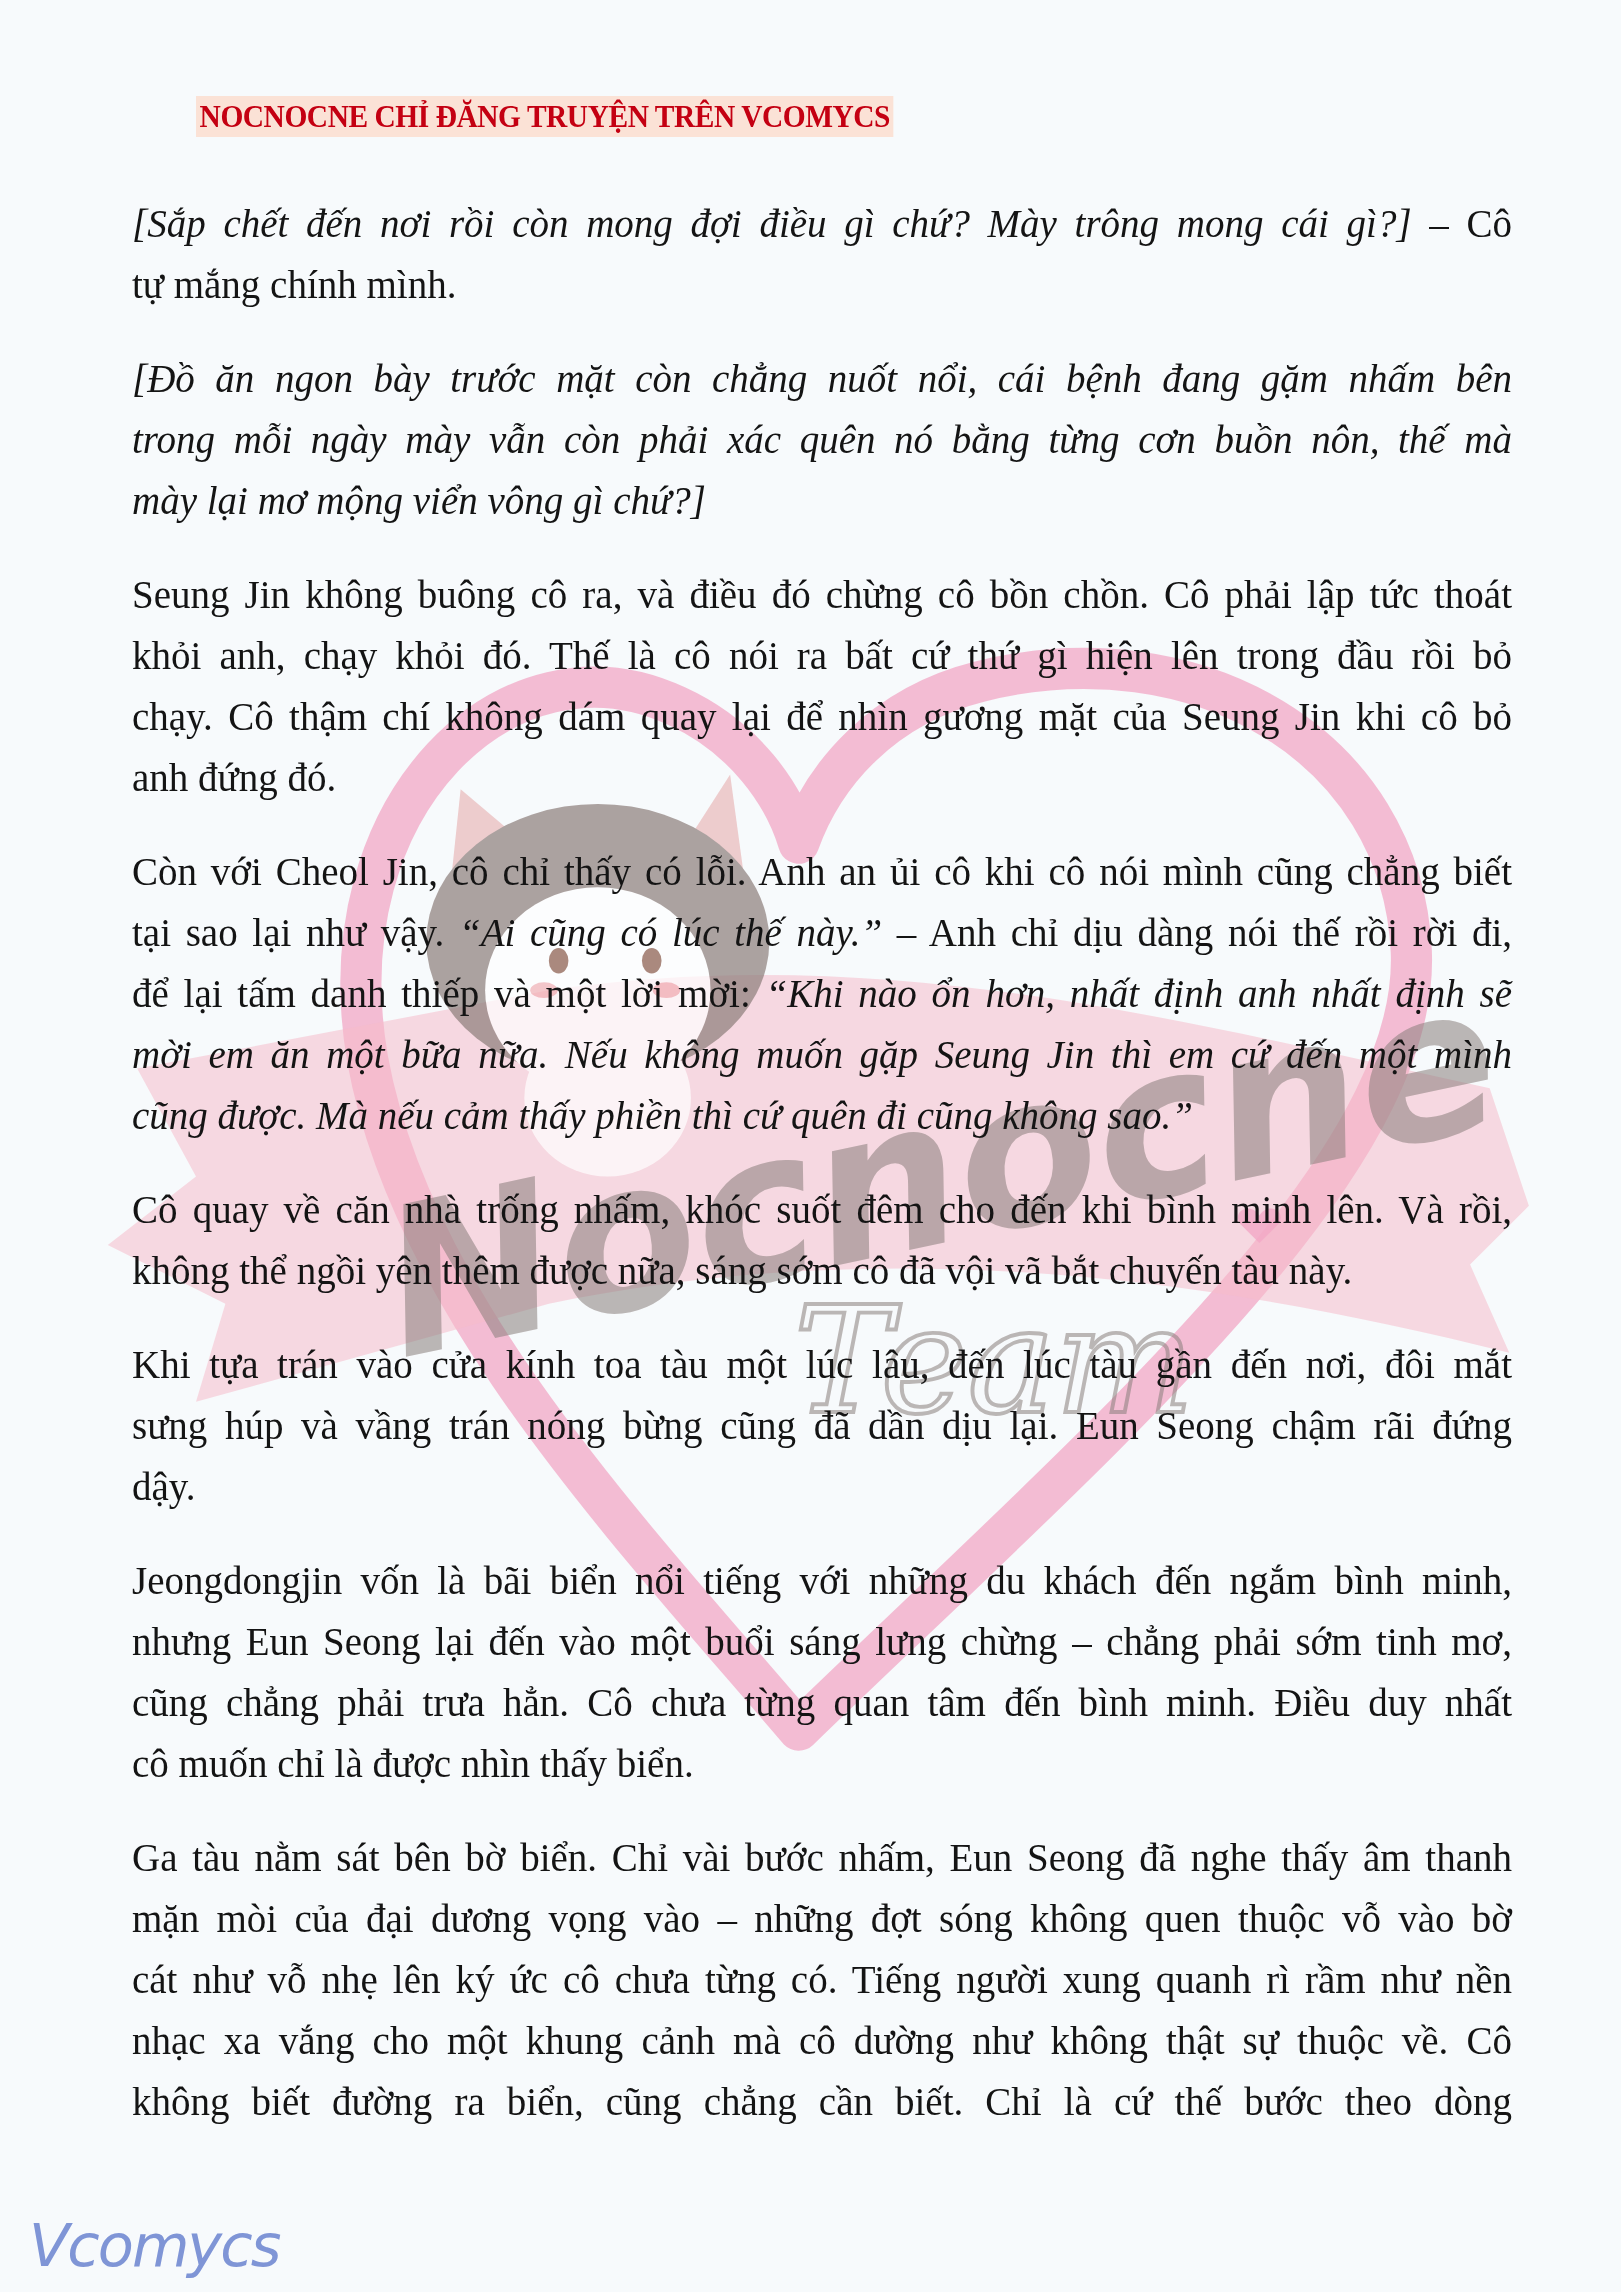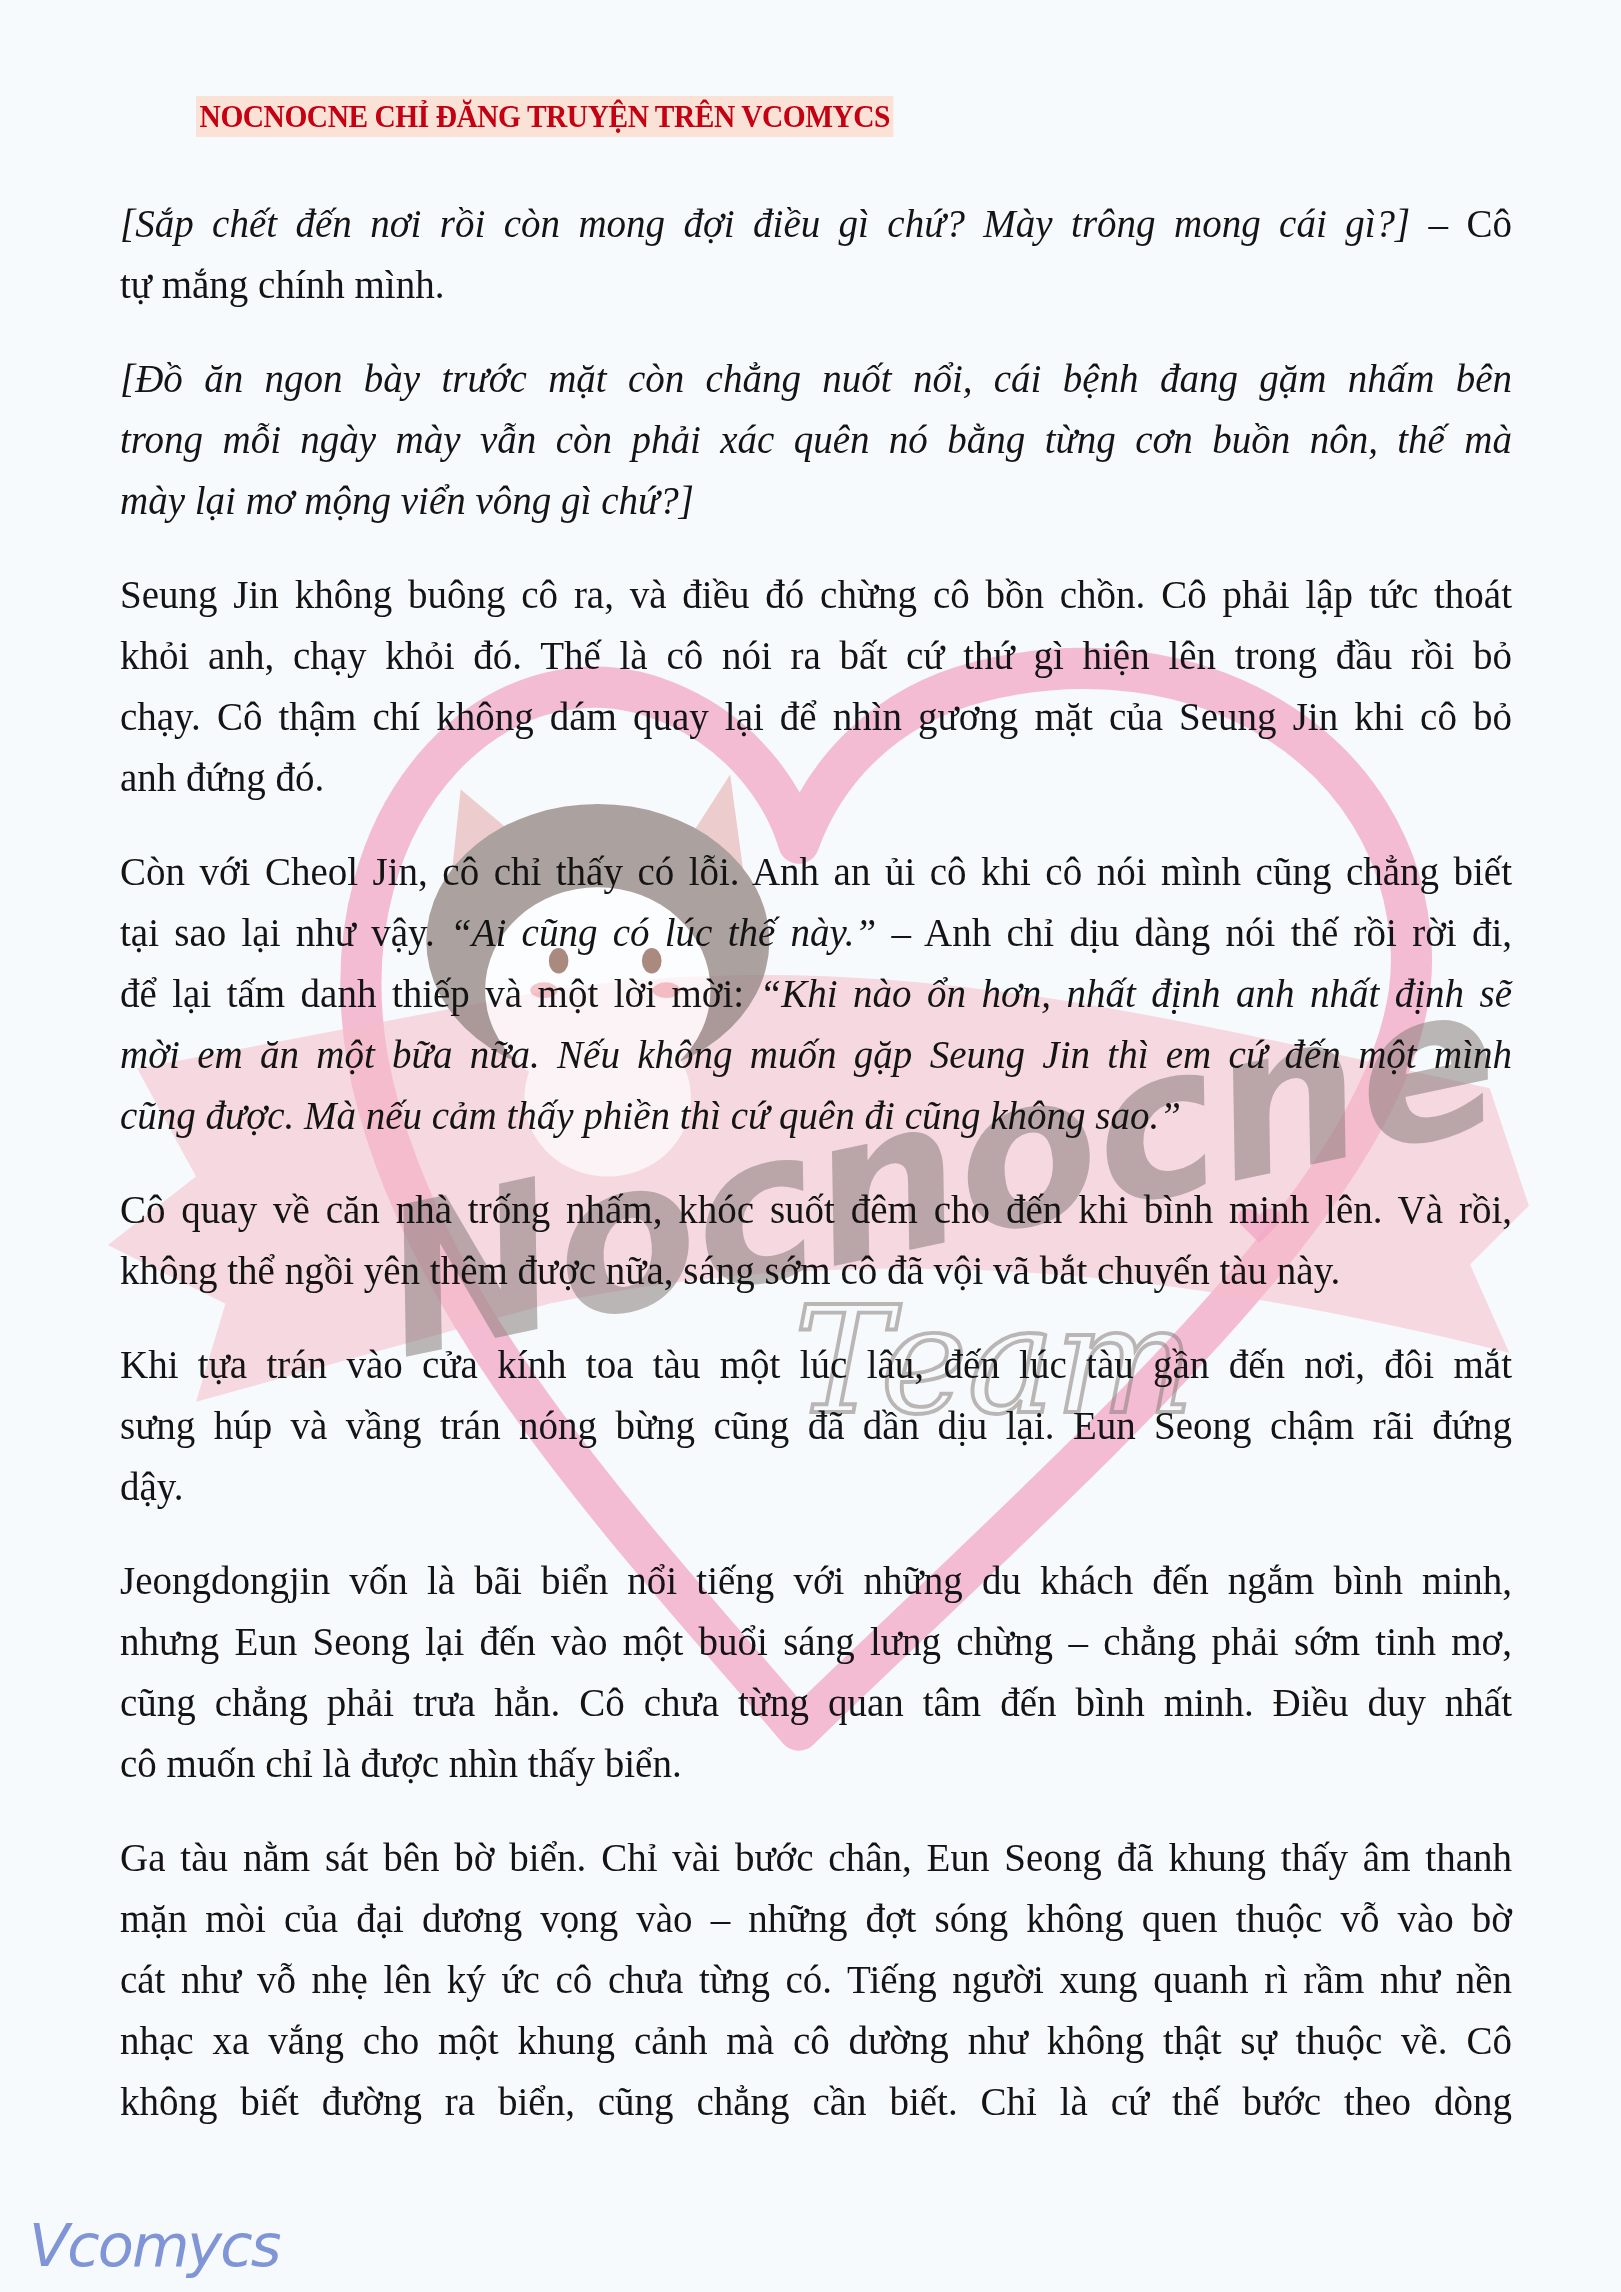--- a/index.html
+++ b/index.html
@@ -12,21 +12,21 @@
   .watermark { position: absolute; left: 0; top: 0; width: 1621px; height: 2293px; z-index: 0; }
   .page-title {
     position: absolute; left: 196px; top: 96px; height: 41px; padding: 0 3.9px;
     background: #fbe2d6; color: #c40012;
     font-family: "Liberation Serif", serif; font-weight: bold; font-size: 32px;
     line-height: 41px; letter-spacing: -0.5px; z-index: 2; white-space: nowrap;
     transform: scaleX(0.92); transform-origin: left center;
   }
   .content { position: absolute; left: 120px; top: 193px; width: 1392px; z-index: 2; }
   .para {
-    margin: 0 0 33px 0; font-size: 39px; line-height: 61px;
+    margin: 0 0 33px 12px; font-size: 39px; line-height: 61px;
     text-align: justify; text-align-last: left;
   }
   .para span.i { font-style: italic; }
   .line { display: block; text-align: justify; text-align-last: justify; white-space: nowrap; }
   .line.last { text-align-last: left; }
   .footer-logo { position: absolute; left: 29px; top: 2210px; z-index: 2; }
   .logo-text {
     font-family: "DejaVu Sans", sans-serif; font-style: italic; font-weight: normal;
     font-size: 59px; color: #7f95d6; letter-spacing: -2px; line-height: 71px;
   }
@@ -93,21 +93,21 @@
       <span class="line"><span>sưng húp và vầng trán nóng bừng cũng đã dần dịu lại. Eun Seong chậm rãi đứng</span></span>
       <span class="line last"><span>dậy.</span></span>
     </p>
     <p class="para">
       <span class="line"><span>Jeongdongjin vốn là bãi biển nổi tiếng với những du khách đến ngắm bình minh,</span></span>
       <span class="line"><span>nhưng Eun Seong lại đến vào một buổi sáng lưng chừng – chẳng phải sớm tinh mơ,</span></span>
       <span class="line"><span>cũng chẳng phải trưa hẳn. Cô chưa từng quan tâm đến bình minh. Điều duy nhất</span></span>
       <span class="line last"><span>cô muốn chỉ là được nhìn thấy biển.</span></span>
     </p>
     <p class="para">
-      <span class="line"><span>Ga tàu nằm sát bên bờ biển. Chỉ vài bước chân, Eun Seong đã khung thấy âm thanh</span></span>
+      <span class="line"><span>Ga tàu nằm sát bên bờ biển. Chỉ vài bước nhấm, Eun Seong đã nghe thấy âm thanh</span></span>
       <span class="line"><span>mặn mòi của đại dương vọng vào – những đợt sóng không quen thuộc vỗ vào bờ</span></span>
       <span class="line"><span>cát như vỗ nhẹ lên ký ức cô chưa từng có. Tiếng người xung quanh rì rầm như nền</span></span>
       <span class="line"><span>nhạc xa vắng cho một khung cảnh mà cô dường như không thật sự thuộc về. Cô</span></span>
       <span class="line"><span>không biết đường ra biển, cũng chẳng cần biết. Chỉ là cứ thế bước theo dòng</span></span>
     </p>
   </div>
 
 <div class="footer-logo">
   <div class="logo-text">Vcomycs</div>
 </div>

